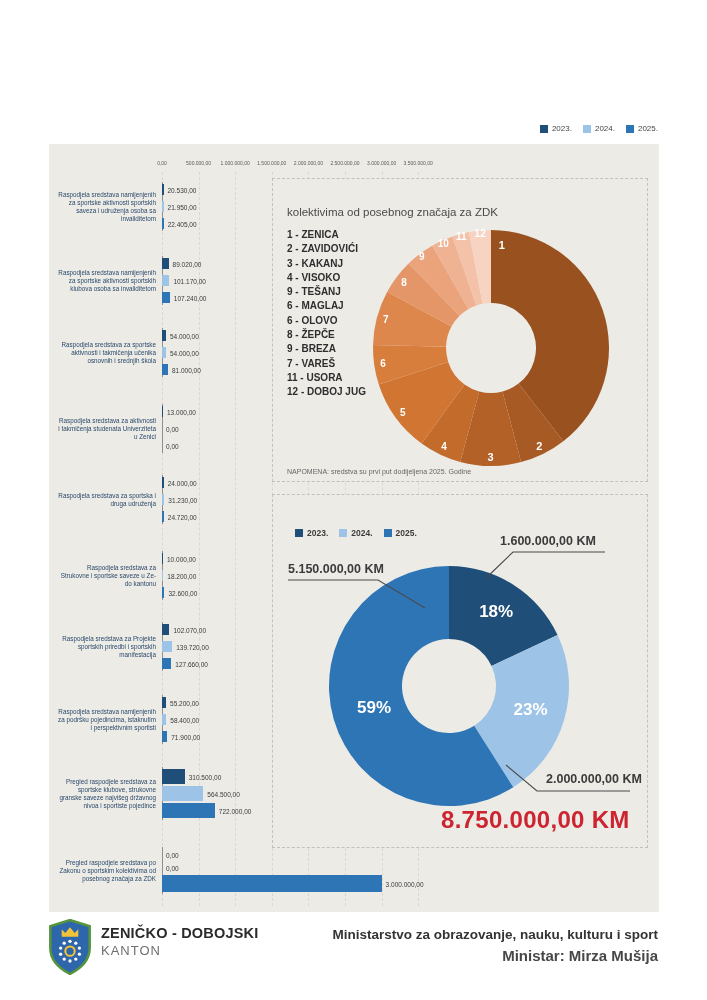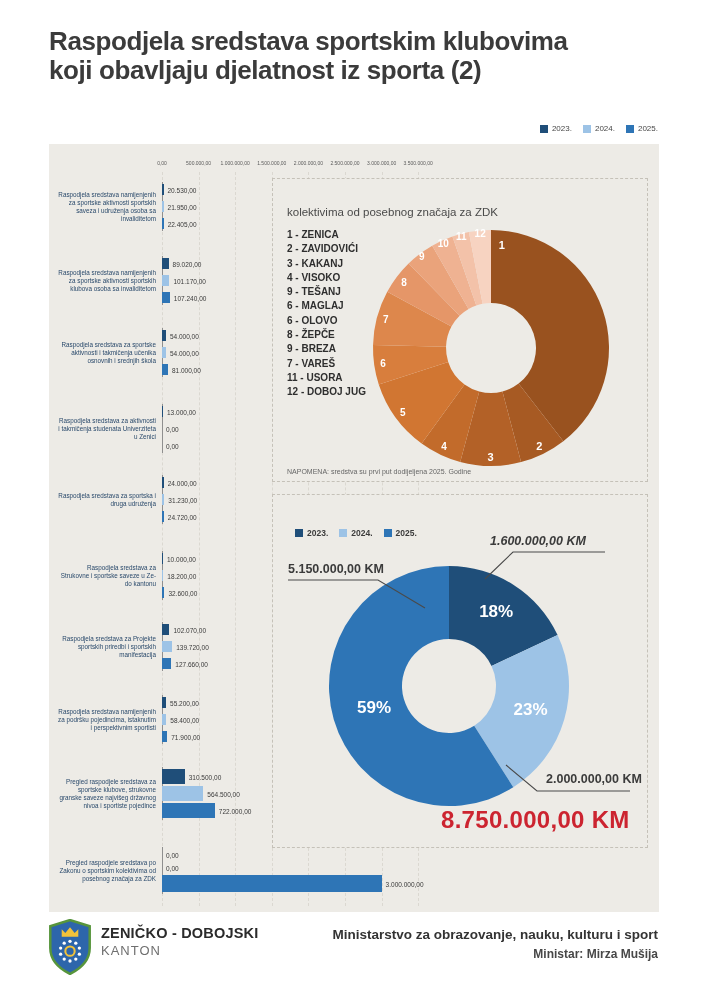--- a/index.html
+++ b/index.html
@@ -39,28 +39,27 @@
   .callout-lines{position:absolute;left:0;top:0;width:376px;height:354px;}
   svg text{font-family:"Liberation Sans",sans-serif;}
   .callout{position:absolute;font-size:12.5px;font-weight:bold;color:#3b3b3b;z-index:4;white-space:nowrap;}
   .total{position:absolute;left:441px;top:806px;font-size:24px;font-weight:bold;color:#cc2430;
          letter-spacing:.3px;z-index:4;white-space:nowrap;}
   
   .logo{position:absolute;left:47px;top:919px;}
   .canton-name{position:absolute;left:101px;top:925px;font-size:14.5px;font-weight:bold;color:#2b2b2b;letter-spacing:.2px;}
   .canton-sub{position:absolute;left:101px;top:943px;font-size:13px;color:#6f6f6f;letter-spacing:1px;}
   .ministry{position:absolute;right:49px;top:927px;font-size:13.5px;font-weight:bold;color:#333;}
-  .minister{position:absolute;right:49px;top:947px;font-size:12px;font-weight:bold;color:#474747;}
+  .minister{position:absolute;right:49px;top:947px;font-size:15px;font-weight:bold;color:#474747;}
 </style>
 </head>
 <body>
 
 <div class="page">
 
-  <h1 class="title"><span>Raspodjela sredstava sportskim klubovima</span><br><span>koji obavljaju djelatnost iz sporta (2)</span></h1>
   <div class="legend legend-top" id="legend-top">
       <div class="item">
         <div class="sq" style="background: rgb(31, 78, 121);"></div>
         <div class="lb">2023.</div>
       </div>
       <div class="item">
         <div class="sq" style="background: rgb(157, 195, 230);"></div>
         <div class="lb">2024.</div>
       </div>
       <div class="item">
@@ -239,21 +238,21 @@
       </svg>
     <svg class="callout-lines" viewBox="0 0 376 354">
       <g stroke="#4a4a4a" stroke-width="1.1" fill="none">
         <path d="M332,57 L240,57 L212,84"></path>
         <path d="M15,85 L105,85 L152,113"></path>
         <path d="M357,296 L264,296 L233,270"></path>
       </g>
     </svg>
   </section>
 
-  <div class="callout" style="left:490px;top:534px;font-style:italic;">1.600.000,00 KM</div>
+  <div class="callout" style="left:500px;top:534px;">1.600.000,00 KM</div>
   <div class="callout" style="left:288px;top:562px;">5.150.000,00 KM</div>
   <div class="callout" style="left:546px;top:772px;">2.000.000,00 KM</div>
   <div class="total">8.750.000,00 KM</div>
 
   <svg class="logo" width="46" height="56" viewBox="0 0 44 54">
     <path d="M22 1 L41 7 V28 C41 42 30 49 22 53 C14 49 3 42 3 28 V7 Z" fill="#2d66ab" stroke="#57953c" stroke-width="2.4"></path>
     <path d="M14 10 L17.5 13.5 L22 8 L26.5 13.5 L30 10 L30 17 L14 17 Z" fill="#f2c23a"></path>
     <circle cx="22" cy="31" r="4.5" fill="none" stroke="#f2c23a" stroke-width="2"></circle>
     <g id="logo-stars" fill="#ffffff">
         <circle cx="22" cy="21.5" r="1.6"></circle>

